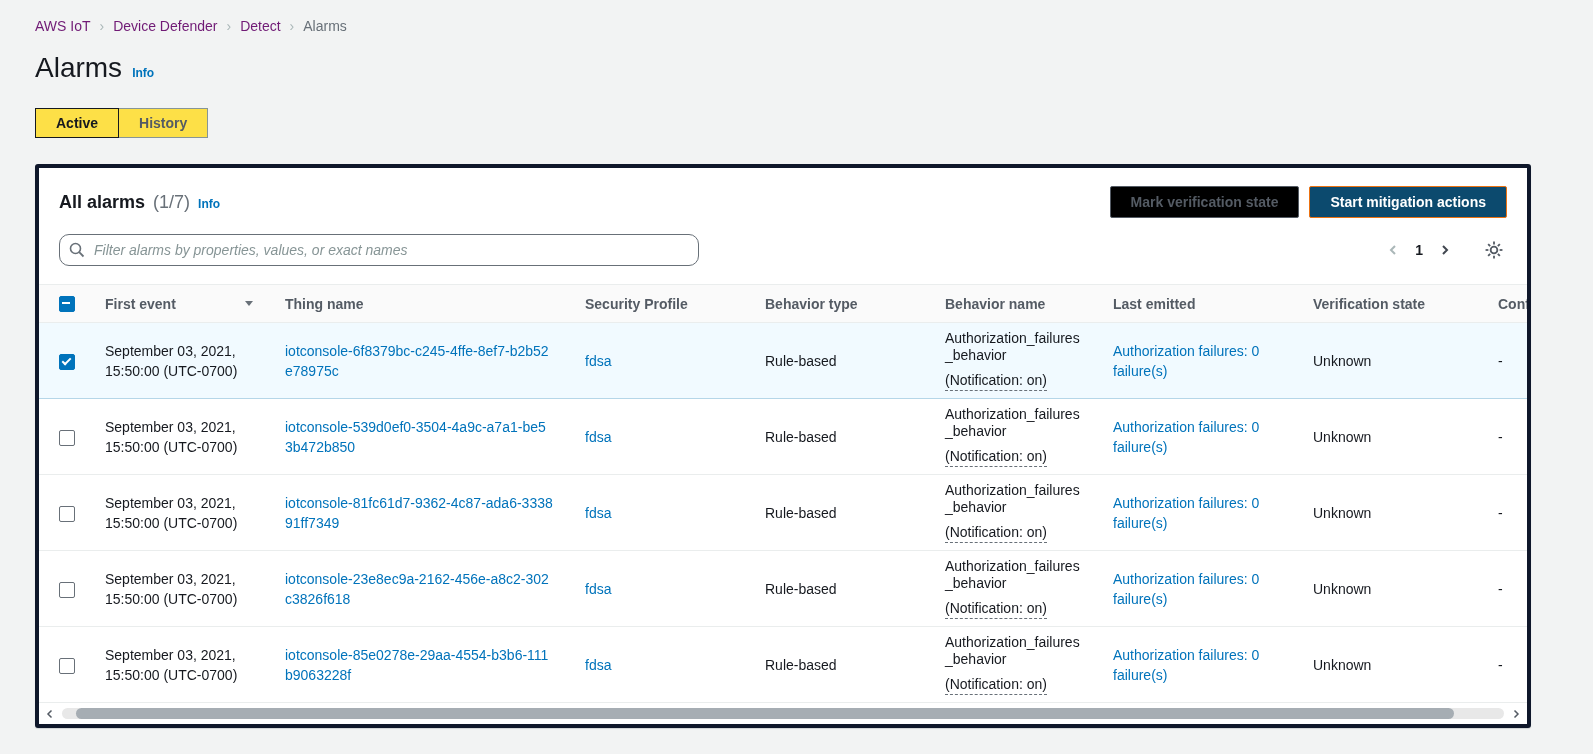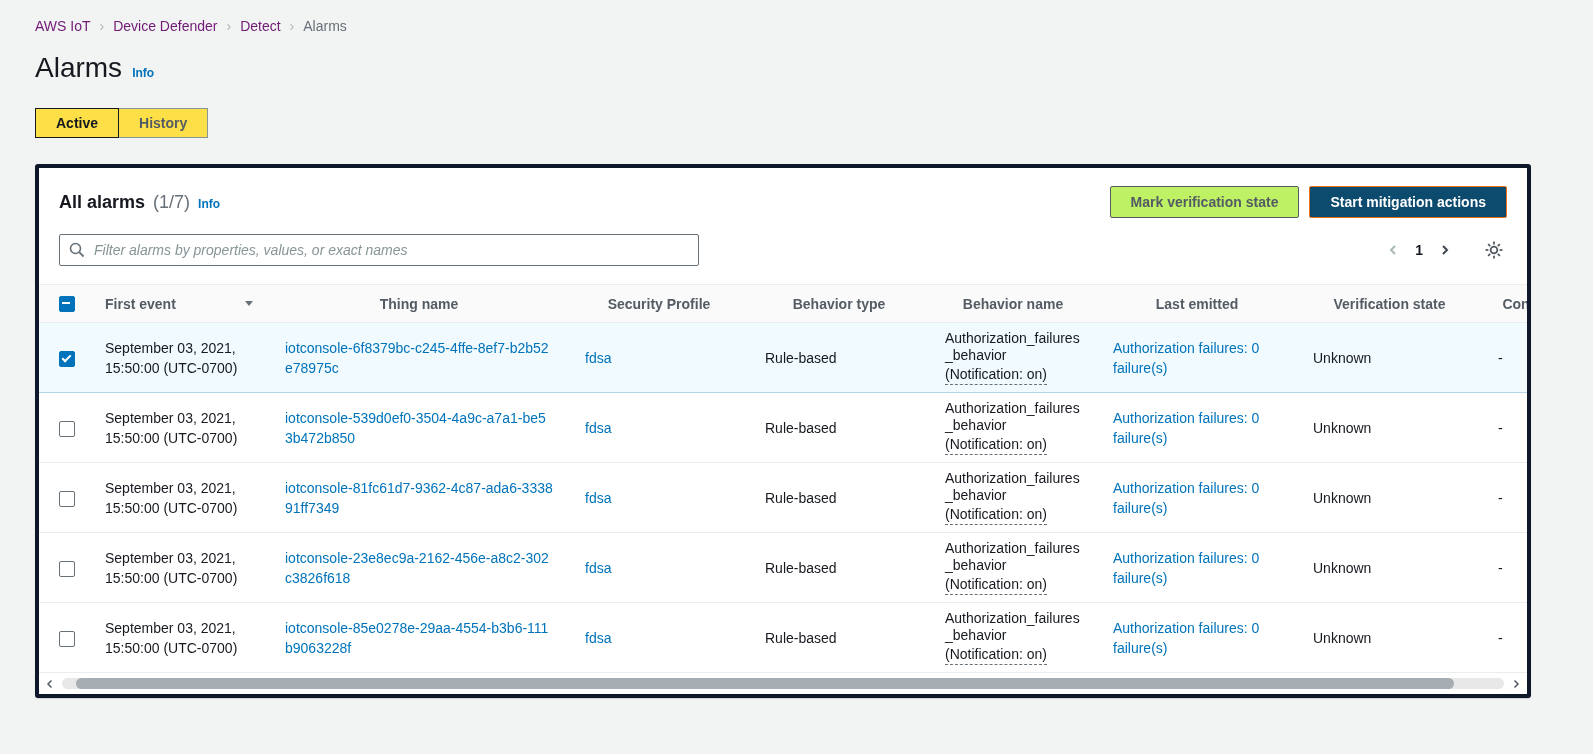--- a/index.html
+++ b/index.html
@@ -33,51 +33,51 @@
 
   
   .card { margin-top:26px; background:#fff; border:4px solid #0f172a; border-radius:3px;
           box-shadow:0 1px 1px rgba(0,28,36,.15); overflow:hidden; }
   .card-header { display:flex; align-items:center; justify-content:space-between; padding:18px 20px 14px; }
   .panel-title { display:flex; align-items:baseline; gap:8px; }
   .pt-text { font-size:18px; font-weight:700; }
   .pt-count { font-size:18px; color:#687078; }
   .actions { display:flex; gap:10px; }
   .btn { font-size:14px; font-weight:700; line-height:20px; padding:5px 20px; border-radius:2px; cursor:pointer; }
-  .btn-secondary { background:#bef264; border:1px solid #545b64; color:#545b64; }
+  .btn-secondary { background:#000000; border:1px solid #545b64; color:#545b64; }
   .btn-primary { background:#0c4a6e; border:1px solid #ec7211; color:#fff; }
 
   
   .filter-row { display:flex; align-items:center; justify-content:space-between; padding:2px 20px 18px; }
   .search-box { position:relative; width:640px; }
   .search-box input { width:100%; height:32px; box-sizing:border-box; border:1px solid #687078;
-                      border-radius:2px; padding:0 0 0 34px; font-size:14px; font-family:inherit; color:#000000; }
+                      border-radius:10px; padding:0 0 0 34px; font-size:14px; font-family:inherit; color:#000000; }
   .search-box input::placeholder { color:#879596; font-style:italic; }
   .search-icon { position:absolute; left:10px; top:8px; line-height:0; }
   .pager { display:flex; align-items:center; }
   .pg-btn { background:none; border:none; padding:4px; cursor:pointer; line-height:0; }
   .pg-num { background:none; border:none; font-size:14px; font-weight:700; color:#16191f; padding:4px 10px; cursor:pointer; }
   .gear-btn { background:none; border:none; cursor:pointer; margin-left:24px; padding:4px; line-height:0; }
 
   
   .table-viewport { overflow:hidden; }
   table { border-collapse:collapse; table-layout:fixed; width:1560px; }
   thead th { background:#fafafa; border-top:1px solid #eaeded; border-bottom:1px solid #eaeded;
-             text-align:center; font-size:14px; font-weight:700; color:#545b64; padding:10px 16px;
+             text-align:left; font-size:14px; font-weight:700; color:#545b64; padding:10px 16px;
              white-space:nowrap; overflow:hidden; }
   .th-flex { display:flex; align-items:center; justify-content:space-between; }
   .sort-arrow { width:0; height:0; border-left:4px solid transparent; border-right:4px solid transparent;
                 border-top:5px solid #687078; }
   tbody td { border-bottom:1px solid #eaeded; padding:12px 16px; font-size:14px; line-height:20px;
              vertical-align:middle; }
   tr.selected td { background:#f1faff; border-top:1px solid #b5d6e8; border-bottom-color:#b5d6e8; }
   .cell-link { color:#0073bb; }
   .break { word-break:break-all; }
   td.behavior { line-height:17px; padding-top:7px; padding-bottom:7px; }
-  .dashed { border-bottom:1px dashed #687078; padding-bottom:1px; display:inline-block; margin-top:2px; cursor:help; }
+  .dashed { border-bottom:1px dashed #687078; padding-bottom:1px; display:inline-block; margin-top:8px; cursor:help; }
   .last-emitted-link { display:inline-block; max-width:158px; }
   .col-cb { padding-left:20px; }
 
   
   .cb { width:14px; height:14px; border:1px solid #687078; border-radius:2px; background:#fff;
         display:inline-block; position:relative; cursor:pointer; vertical-align:middle; }
   .cb.checked, .cb.indet { background:#0073bb; border-color:#0073bb; }
   .cb.checked::after { content:""; position:absolute; left:4px; top:1px; width:3px; height:7px;
                        border:solid #fff; border-width:0 2px 2px 0; transform:rotate(45deg); }
   .cb.indet::after { content:""; position:absolute; left:2px; top:5px; width:8px; height:2px; background:#fff; }

